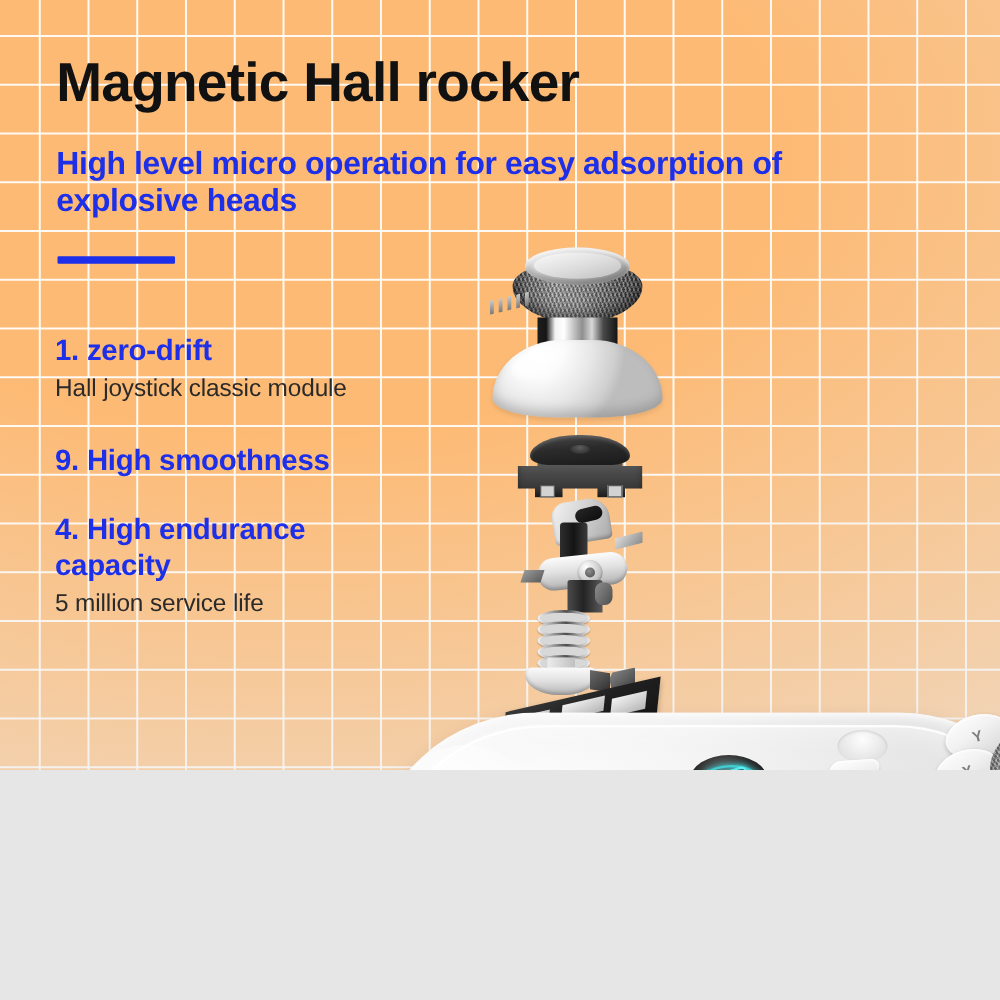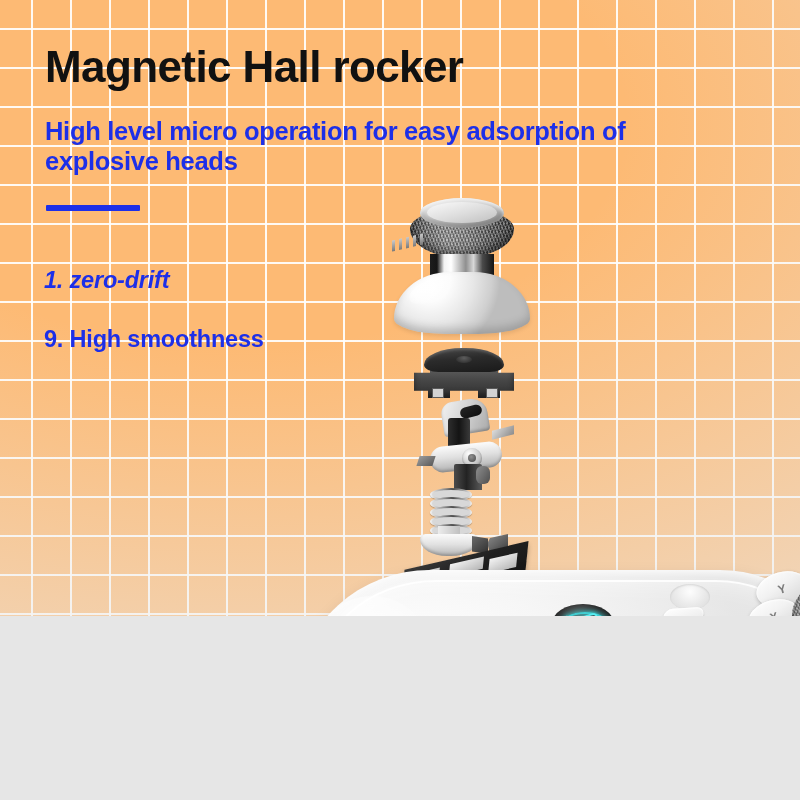--- a/index.html
+++ b/index.html
@@ -56,21 +56,21 @@
   .feature-title{
     font-size:23.5px;line-height:29px;font-weight:800;
     color:#1d2fe8;letter-spacing:-0.2px;
     white-space:pre-line;
   }
   .feature-desc{
     font-size:19.5px;line-height:25px;font-weight:400;
     color:#2a2a2a;letter-spacing:-0.1px;margin-top:4px;
     white-space:pre-line;
   }
-  .f1{margin-bottom:30px;font-style:italic;}
+  .f1{margin-bottom:30px;}
   .f2{margin-bottom:24px;}
   .f3{margin-bottom:26px;}
 
   
   .explode{position:absolute;left:386px;top:196px;width:170px;height:510px;}
 
   
   .cap-wrap{position:absolute;left:24px;top:0px;width:104px;height:68px;}
   .cap-body{
     position:absolute;left:0;top:12px;width:104px;height:50px;
@@ -506,27 +506,33 @@
   <div class="grid-fade"></div>
 
   <div class="title">Magnetic Hall rocker</div>
   <div class="subtitle">High level micro operation for easy adsorption of explosive heads</div>
   <div class="accent-bar"></div>
 
   <div class="features">
 
     <div class="feature f1">
       <div class="feature-title">1. zero-drift</div>
+      <div class="feature-desc">Hall joystick classic module</div>
     </div>
 
 
     <div class="feature f3">
       <div class="feature-title">9. High smoothness</div>
     </div>
 
+    <div class="feature f4">
+      <div class="feature-title">4. High endurance
+    capacity</div>
+      <div class="feature-desc">5 million service life</div>
+    </div>
 
   </div>
 
   <div class="explode">
 
     <div class="cap-wrap">
       <div class="cap-body"></div>
       <div class="cap-top"></div>
       <div class="cap-top-inner"></div>
     </div>

